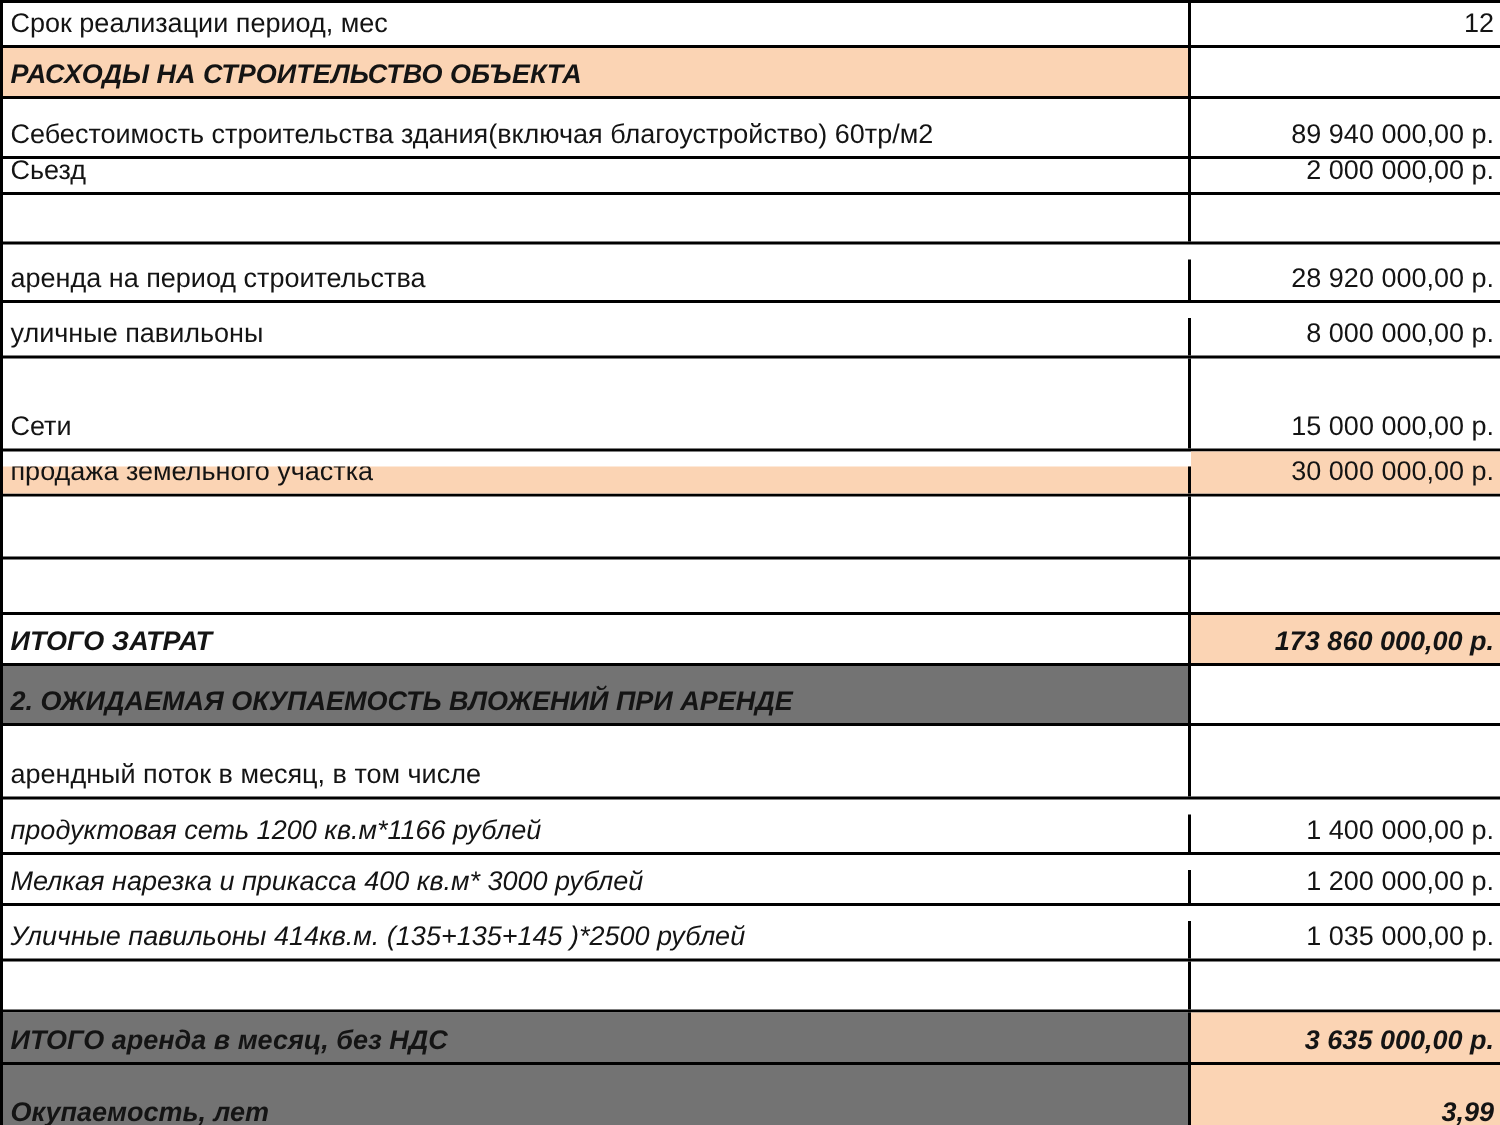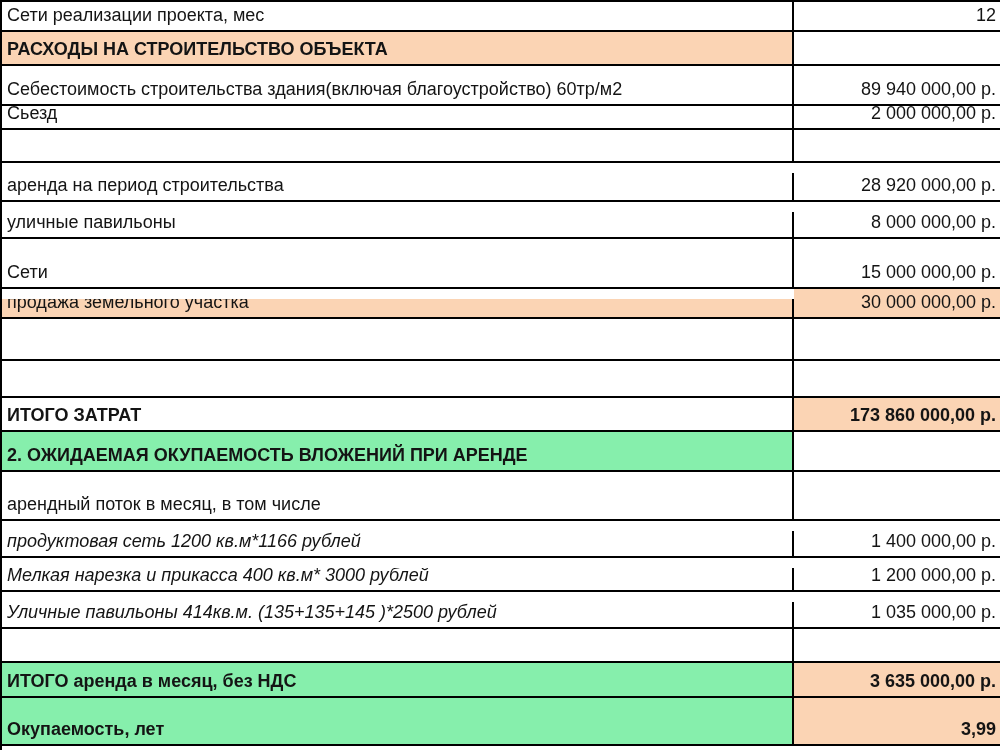--- a/index.html
+++ b/index.html
@@ -13,31 +13,31 @@
   .row{display:flex;box-sizing:border-box;border-bottom:2px solid #000;width:100%;}
   .cell{
     box-sizing:border-box;display:flex;align-items:flex-end;
     overflow:hidden;white-space:nowrap;line-height:1.15;
   }
   .cell.l{width:792px;border-right:2px solid #000;padding:1px 6px 4px 5px;justify-content:flex-start;}
   .cell.r{flex:1;justify-content:flex-end;padding:1px 4px 4px 2px;}
   .alignR{justify-content:flex-end;margin-top:10px;}
   .centerH{justify-content:center;}
   .orange{background:#FBD4B4;}
-  .green{background:#86efac;}
-  .bold{font-weight:bold;}
+  .green{background:#737373;}
+  .bold{font-weight:bold;font-style:italic;}
   .italic{font-style:italic;}
 </style>
 </head>
 <body>
 
 <div class="tbl">
 
   <div class="row" style="height:30px">
-    <div class="cell l">Сети реализации проекта, мес</div>
+    <div class="cell l">Срок реализации период, мес</div>
     <div class="cell r">12</div>
   </div>
 
   <div class="row" style="height:34px">
     <div class="cell l orange bold">РАСХОДЫ НА СТРОИТЕЛЬСТВО ОБЪЕКТА</div>
     <div class="cell r"></div>
   </div>
 
   <div class="row" style="height:40px">
     <div class="cell l">Себестоимость строительства здания(включая благоустройство) 60тр/м2</div>
@@ -57,21 +57,21 @@
   <div class="row" style="height:39px">
     <div class="cell l alignR">аренда на период строительства</div>
     <div class="cell r">28 920 000,00 р.</div>
   </div>
 
   <div class="row" style="height:37px">
     <div class="cell l alignR">уличные павильоны</div>
     <div class="cell r">8 000 000,00 р.</div>
   </div>
 
-  <div class="row" style="height:50px">
+  <div class="row" style="height:62px">
     <div class="cell l">Сети</div>
     <div class="cell r">15 000 000,00 р.</div>
   </div>
 
   <div class="row" style="height:30px">
     <div class="cell l orange alignR">продажа земельного участка</div>
     <div class="cell r orange">30 000 000,00 р.</div>
   </div>
 
   <div class="row" style="height:42px">

